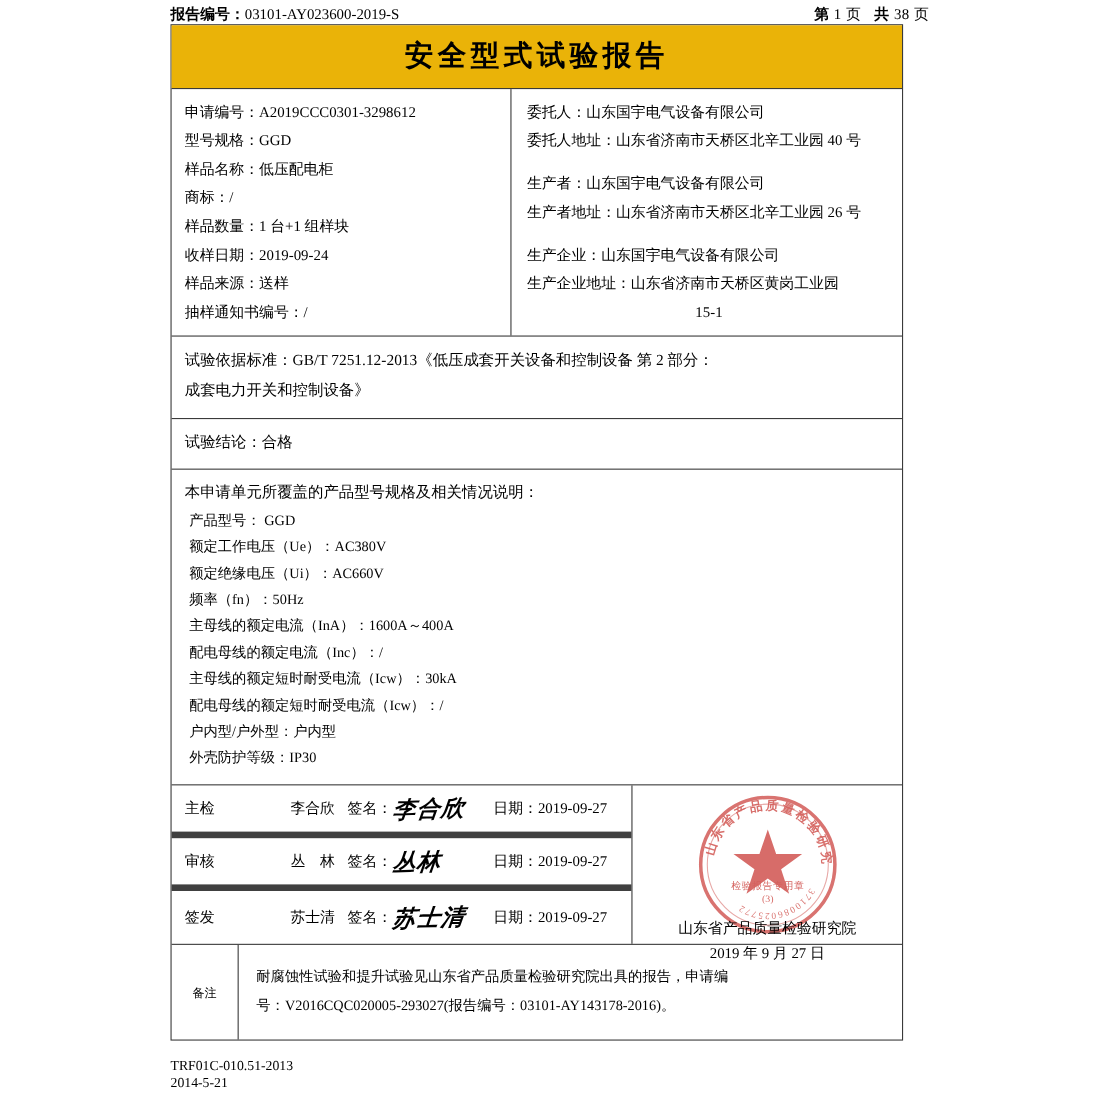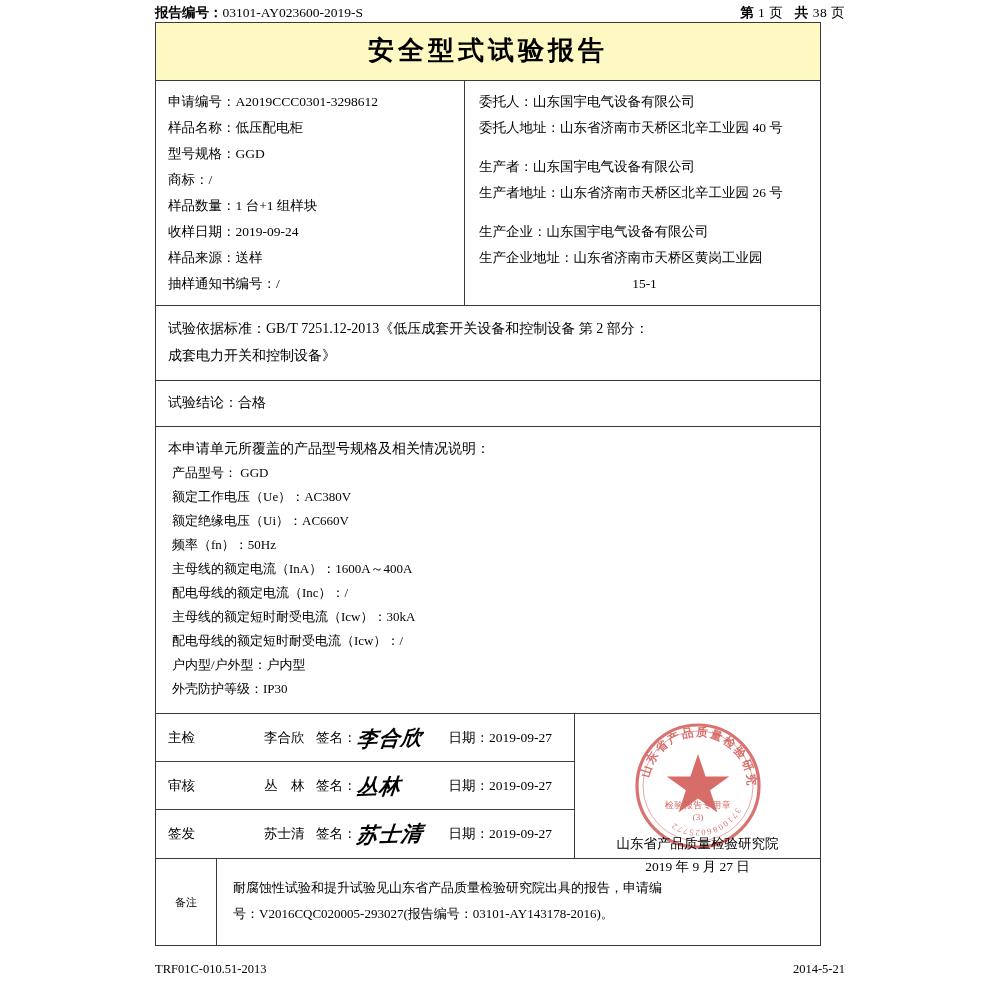--- a/index.html
+++ b/index.html
@@ -42,21 +42,21 @@
     width: 666px;
     border: 1px solid #3a3a3a;
     box-sizing: border-box;
   }
   .row { display: flex; border-bottom: 1px solid #3a3a3a; }
   .row:last-child { border-bottom: none; }
   .cell { box-sizing: border-box; padding: 6px 10px; }
 
   
   .title-band {
-    background: #fef9c3;
+    background: #eab308;
     text-align: center;
     padding: 10px 0 12px;
   }
   .title-band .t {
     font-size: 26px;
     font-weight: bold;
     letter-spacing: 4px;
   }
 
   
@@ -106,21 +106,21 @@
   
   .sig-wrap { display: flex; }
   .sig-left {
     width: 418px;
     border-right: 1px solid #3a3a3a;
   }
   .sig-row {
     display: flex;
     align-items: center;
     height: 48px;
-    border-bottom: 1px solid #404040;
+    border-bottom: 6px solid #404040;
     font-size: 13.5px;
     padding-left: 12px;
     box-sizing: border-box;
   }
   .sig-row:last-child { border-bottom: none; }
   .sig-role { width: 96px; white-space: nowrap; }
   .sig-nm { width: 52px; white-space: nowrap; }
   .sig-hand {
     width: 92px;
     font-family: "Liberation Serif", serif;
@@ -175,20 +175,21 @@
     line-height: 26px;
   }
 
   
   .footer {
     position: absolute;
     left: 155px; top: 962px; width: 690px;
     display: flex;
     justify-content: space-between;
     font-size: 12.5px;
+    flex-direction: column;
   }
 
   .nowrap { white-space: nowrap; }
 </style>
 </head>
 <body>
 
 <div class="page">
 
   <div class="hdr">
@@ -210,22 +211,22 @@
 
     <div class="row">
       <div class="cell title-band" style="width:100%">
         <div class="t">安全型式试验报告</div>
       </div>
     </div>
 
     <div class="row">
       <div class="info-left">
         <div class="line">申请编号：A2019CCC0301-3298612</div>
+        <div class="line">型号规格：GGD</div>
         <div class="line">样品名称：低压配电柜</div>
-        <div class="line">型号规格：GGD</div>
         <div class="line">商标：/</div>
         <div class="line">样品数量：1 台+1 组样块</div>
         <div class="line">收样日期：2019-09-24</div>
         <div class="line">样品来源：送样</div>
         <div class="line">抽样通知书编号：/</div>
       </div>
       <div class="info-right">
         <div class="line">委托人：山东国宇电气设备有限公司</div>
         <div class="line">委托人地址：山东省济南市天桥区北辛工业园 40 号</div>
         <div class="gap"></div>

